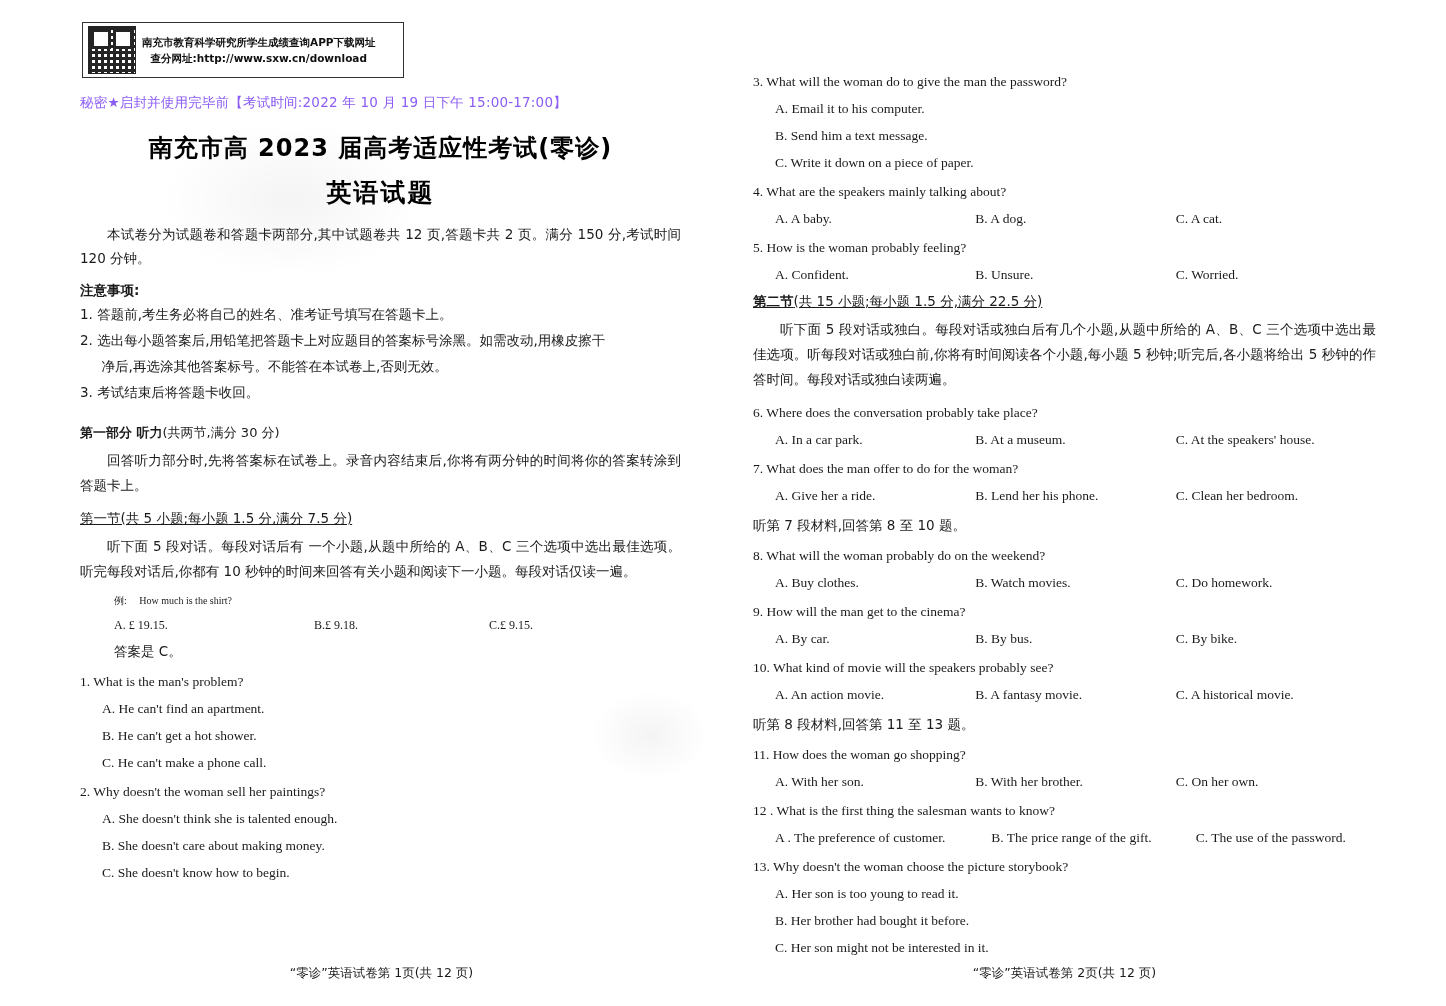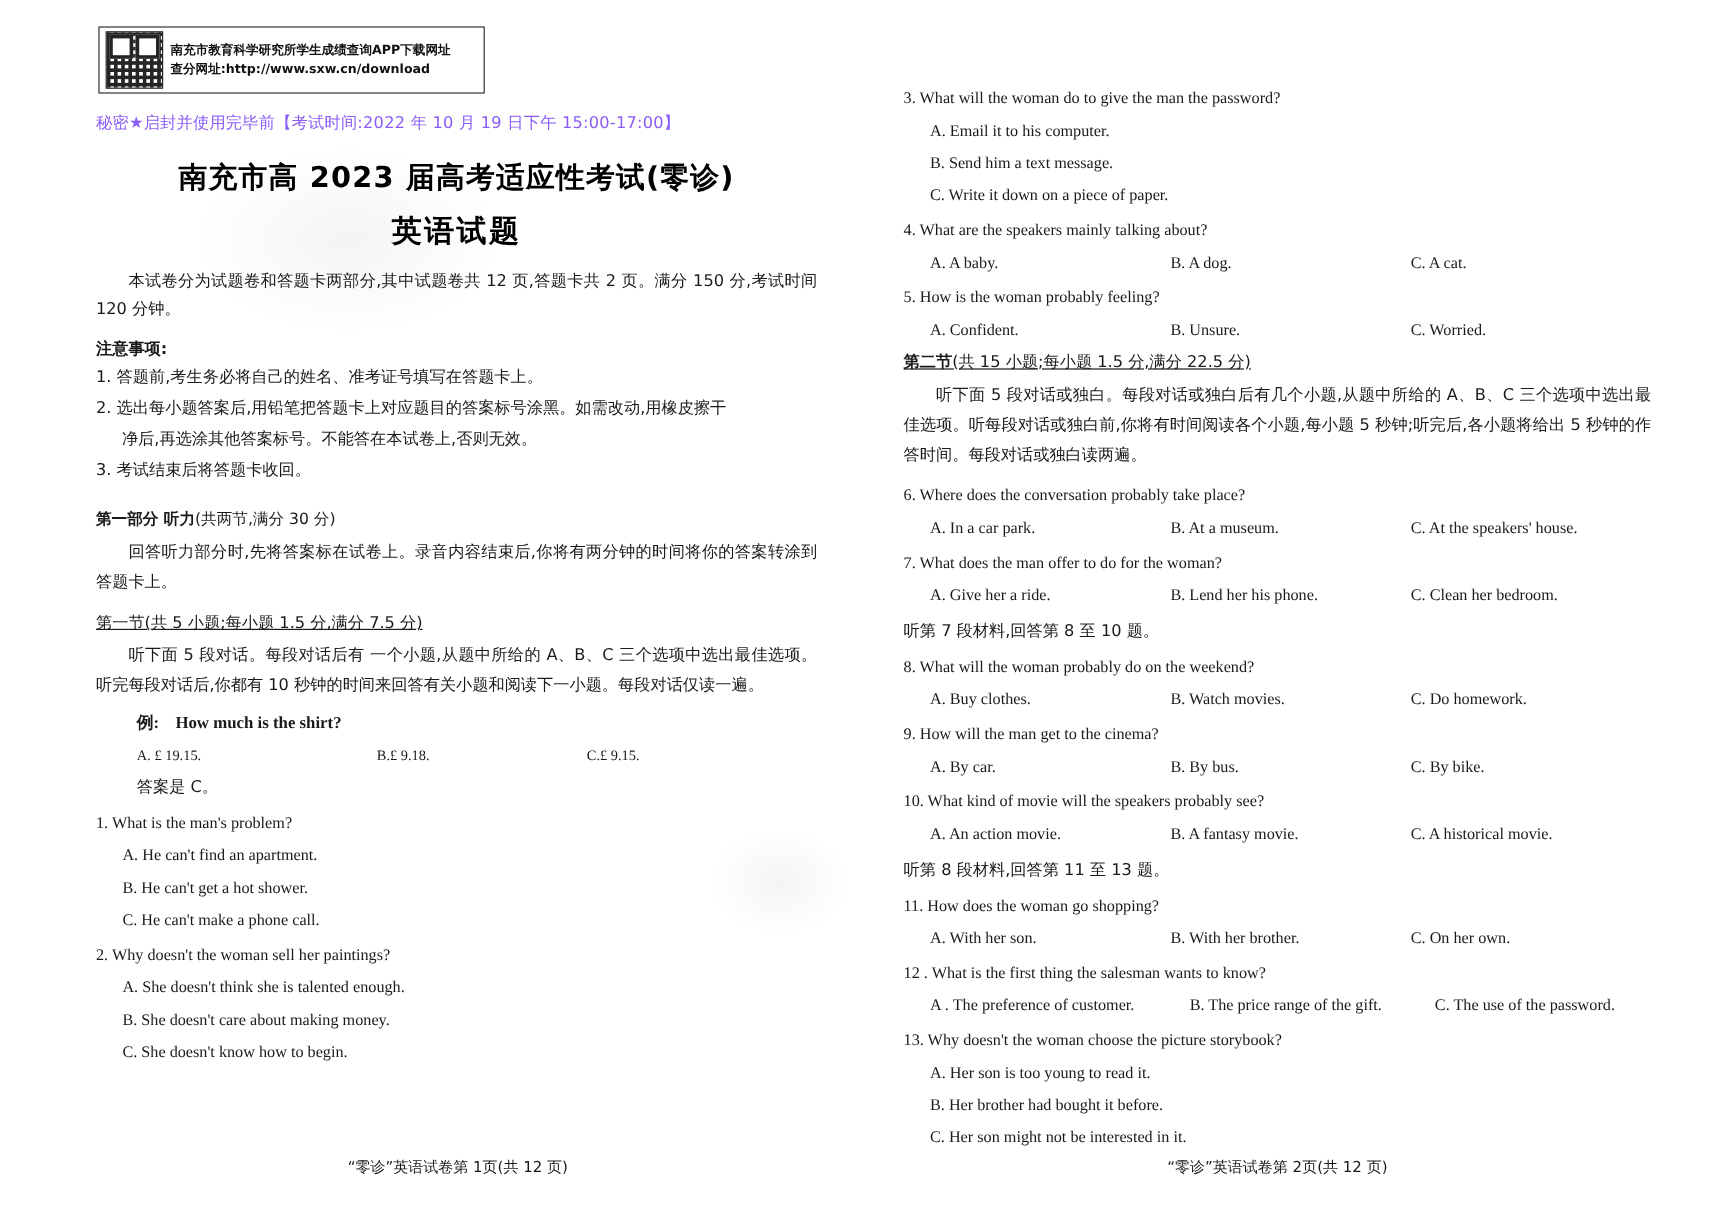--- a/index.html
+++ b/index.html
@@ -66,21 +66,21 @@
   .qr-code::before { top: 2px; left: 2px; }
   .qr-code::after { top: 2px; right: 2px; }
   .qr-text {
     margin-left: 6px;
     font-family: "DejaVu Sans", "Liberation Sans", sans-serif;
     font-size: 10.5px;
     line-height: 1.55;
     color: #111;
     font-weight: bold;
   }
-  .qr-text div { white-space: nowrap; }
+  .qr-text div { white-space: nowrap; text-align: center; }
 
   
   .secret-line {
     margin-top: 16px;
     font-size: 13.5px;
     font-family: "DejaVu Sans", "Liberation Sans", sans-serif;
     letter-spacing: 0.2px;
     color: #8b5cf6;
   }
 
@@ -147,25 +147,24 @@
     font-family: "Liberation Serif", "DejaVu Serif", serif;
   }
   .q-en { font-family: "Liberation Serif", "DejaVu Serif", serif; }
   .opt {
     font-size: 13.5px;
     margin-top: 11px;
     padding-left: 22px;
     font-family: "Liberation Serif", "DejaVu Serif", serif;
   }
   .example-line {
-    font-size: 14px;
+    font-size: 10px;
     margin-top: 10px;
     padding-left: 34px;
     font-family: "Liberation Serif", "DejaVu Serif", serif;
-    font-weight: bold;
   }
   .example-opts {
     display: flex;
     padding-left: 34px;
     margin-top: 10px;
     font-size: 12px;
   }
   .example-opts span:nth-child(1) { width: 200px; }
   .example-opts span:nth-child(2) { width: 175px; }
   .answer-line {

